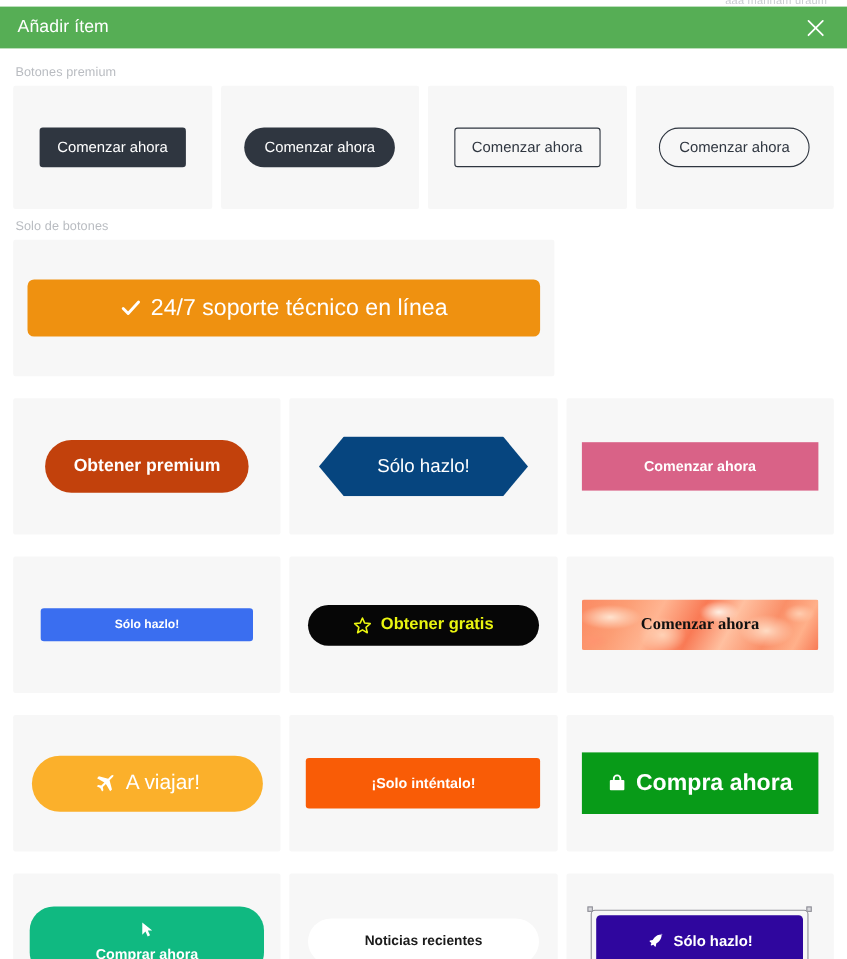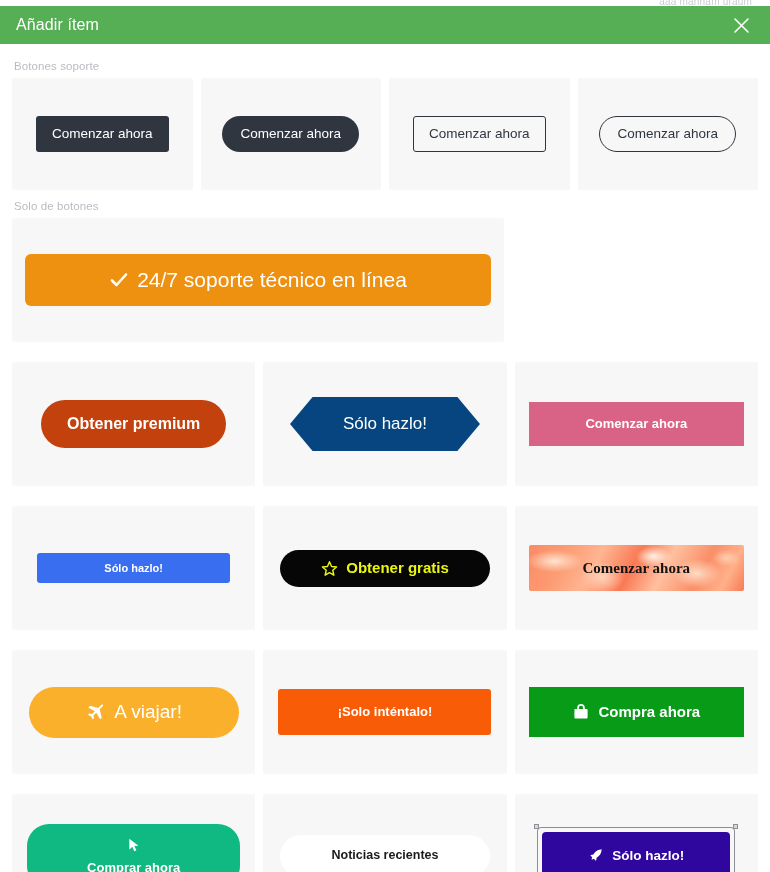--- a/index.html
+++ b/index.html
@@ -135,21 +135,21 @@
   }
   .btn-try {
     background:#f95c06; color:#fff; font-size:13px; font-weight:bold;
     padding:16px 20px; border-radius:3px; width:213px;
   }
   .btn-travel {
     background:#fbb02b; color:#fff; font-size:19px; font-weight:400;
     padding:15px 24px; border-radius:30px; width:210px;
   }
   .btn-buy {
-    background:#089b18; color:#fff; font-size:15px; font-weight:bold;
+    background:#089b18; color:#fff; font-size:21px; font-weight:bold;
     padding:16px 18px; border-radius:0; width:215px;
   }
   .btn-shop-teal {
     background:#10b981; color:#fff; font-size:13px; font-weight:bold;
     padding:13px 20px; border-radius:22px; width:213px;flex-direction:column;
   }
   .btn-white-pill {
     background:#fff; color:#1b1b1b; font-size:12.5px; font-weight:bold;
     padding:14px 20px; border-radius:24px; width:210px;
   }
@@ -189,21 +189,21 @@
     <div class="modal-title">Añadir ítem</div>
     <div class="close-btn">
       <svg width="17" height="17" viewBox="0 0 17 17" aria-hidden="true">
         <path d="M2 2 L15 15 M15 2 L2 15" stroke="#ffffff" stroke-width="1.6" fill="none" stroke-linecap="round"></path>
       </svg>
     </div>
   </div>
 
   <div class="modal-body">
 
-    <div class="section-label">Botones soporte</div>
+    <div class="section-label">Botones premium</div>
     <div class="grid4">
       <div class="card h112">
         <button class="btn btn-dark-sq">Comenzar ahora</button>
       </div>
       <div class="card h112">
         <button class="btn btn-dark-pill">Comenzar ahora</button>
       </div>
       <div class="card h112">
         <button class="btn btn-out-sq">Comenzar ahora</button>
       </div>

